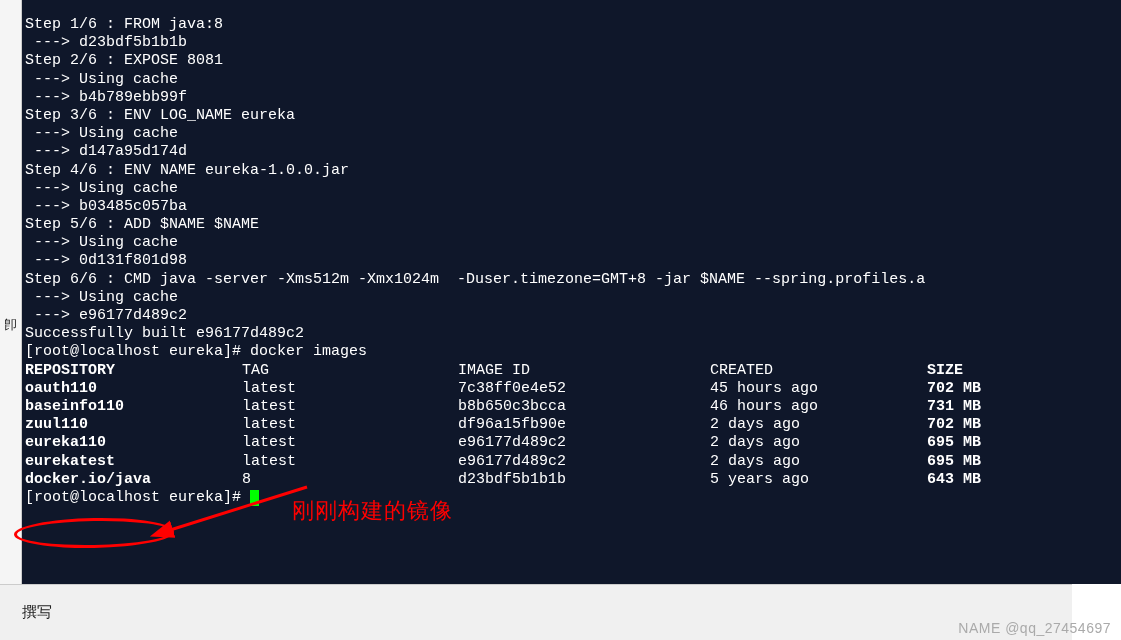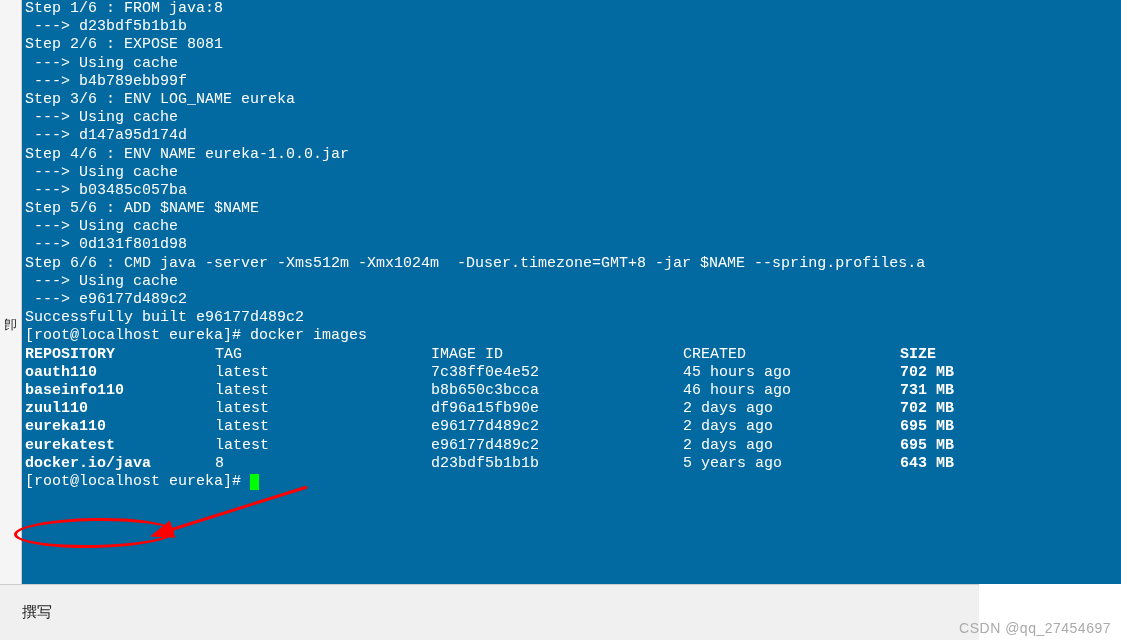--- a/index.html
+++ b/index.html
@@ -25,23 +25,23 @@
       left: 4px;
       font-size: 13px;
       color: #222;
       font-family: sans-serif;
     }
     .terminal {
       position: absolute;
       left: 22px; top: 0;
       width: 1099px;
       height: 584px;
-      background: #0369a1;
+      background: #0f172a;
       color: #fff;
-      padding: 0 3px;
+      padding: 16px 3px;
       line-height: 18.2px;
       white-space: pre;
       overflow: hidden;
     }
     .line { height: 18.2px; }
     .cursor {
       display: inline-block;
       width: 9px;
       height: 16px;
       background: #00ff00;
@@ -71,42 +71,42 @@
       left: 270px; top: 496px;
       color: #ff0000;
       font-family: "Microsoft YaHei", sans-serif;
       font-size: 22px;
       font-weight: 400;
       letter-spacing: 1px;
     }
     .bottom-strip {
       position: absolute;
       left: 0; top: 584px;
-      width: 979px;
+      width: 1072px;
       height: 56px;
       background: #f0f0f0;
       border-top: 1px solid #ccc;
     }
     .bottom-button {
       position: absolute;
       left: 22px; top: 18px;
       font-family: "Microsoft YaHei", sans-serif;
       font-size: 15px;
       color: #222;
     }
     .watermark {
       position: absolute;
       right: 10px; bottom: 4px;
       font-family: sans-serif;
       font-size: 14px;
       color: #aaa;
       letter-spacing: 0.5px;
     }
     .col-rep { display:inline-block; width: 190px; font-weight: bold; }
-    .col-tag { display:inline-block; width: 216px; }
+    .col-tag { display:inline-block; width: 216px; margin-left: 27px; }
     .col-img { display:inline-block; width: 252px; }
     .col-cre { display:inline-block; width: 217px; }
     .col-siz { display:inline-block;font-weight:bold; }
   </style>
 </head>
 <body>
 
 <div class="left-gutter">
   <span class="gutter-char" style="top:316px">卽</span>
 </div>
@@ -116,19 +116,20 @@
 <div class="annotation-layer">
   <div class="annotation-ellipse"></div>
   <svg class="annotation-arrow" width="180" height="60">
     <defs>
       <marker id="ah" markerWidth="10" markerHeight="10" refX="2" refY="3" orient="auto">
         <path d="M0,0 L0,6 L8,3 z" fill="#ff0000"></path>
       </marker>
     </defs>
     <line x1="165" y1="2" x2="25" y2="46" stroke="#ff0000" stroke-width="3" marker-end="url(#ah)"></line>
   </svg>
+  <div class="annotation-text">刚刚构建的镜像</div>
 </div>
 
 <div class="bottom-strip">
   <div class="bottom-button">撰写</div>
 </div>
 
-<div class="watermark">CSDN @qq_27454697</div>
+<div class="watermark">NAME @qq_27454697</div>
 
 </body></html>

